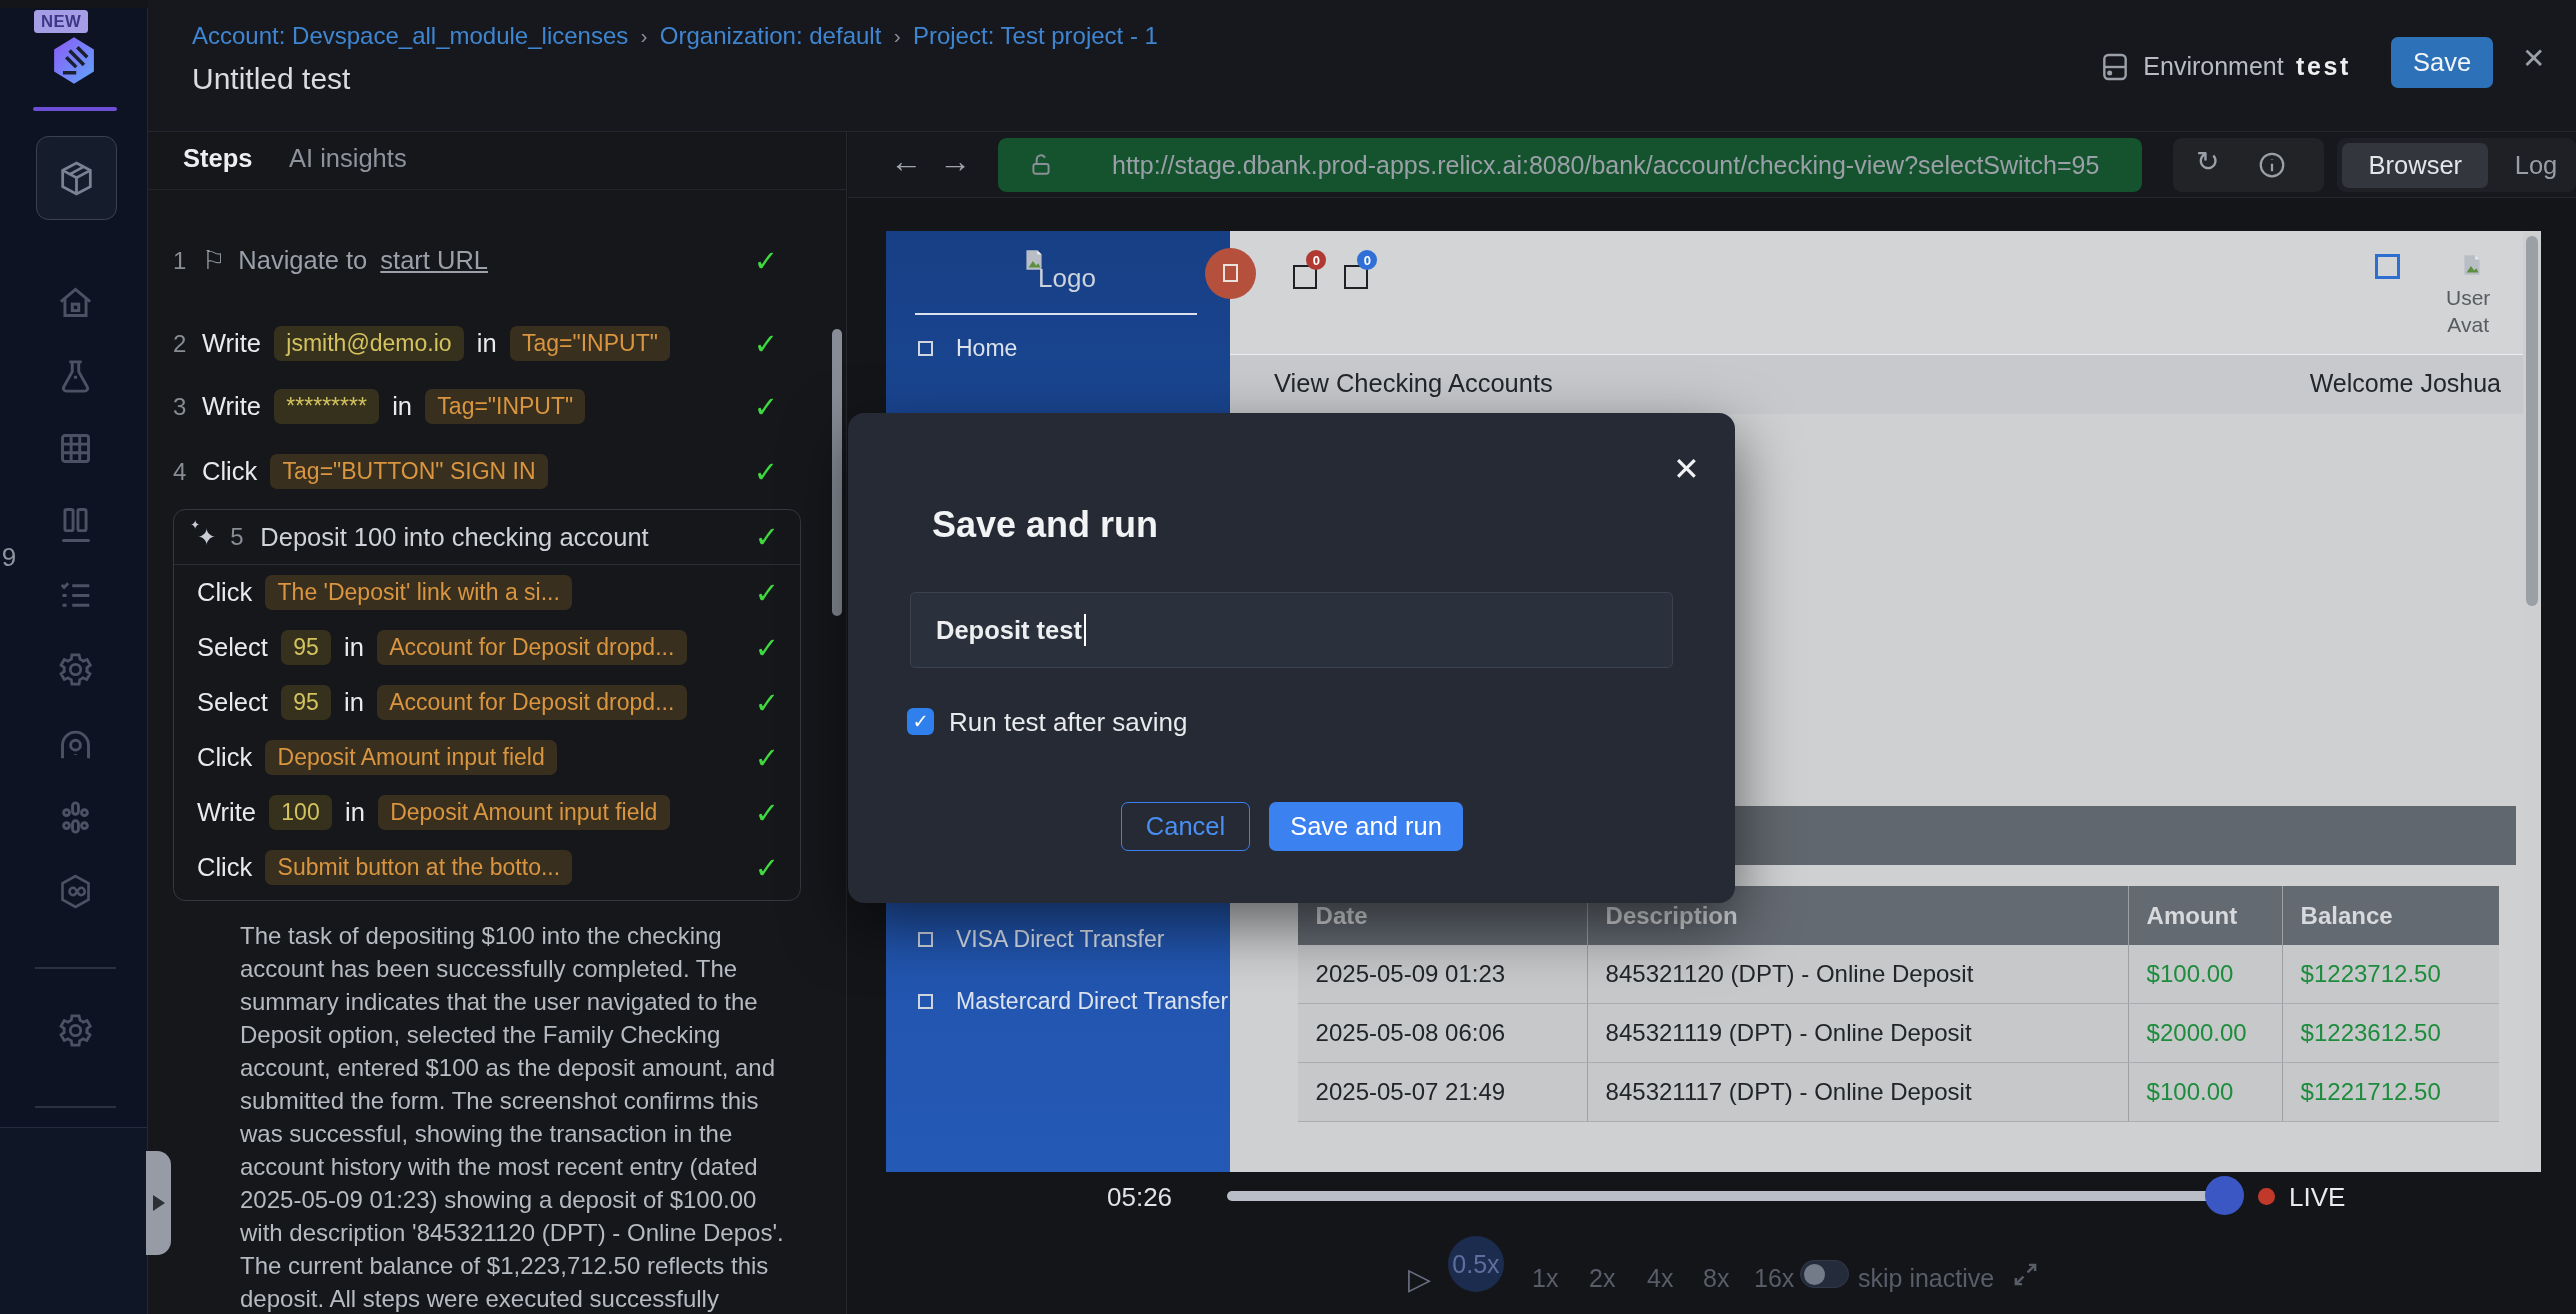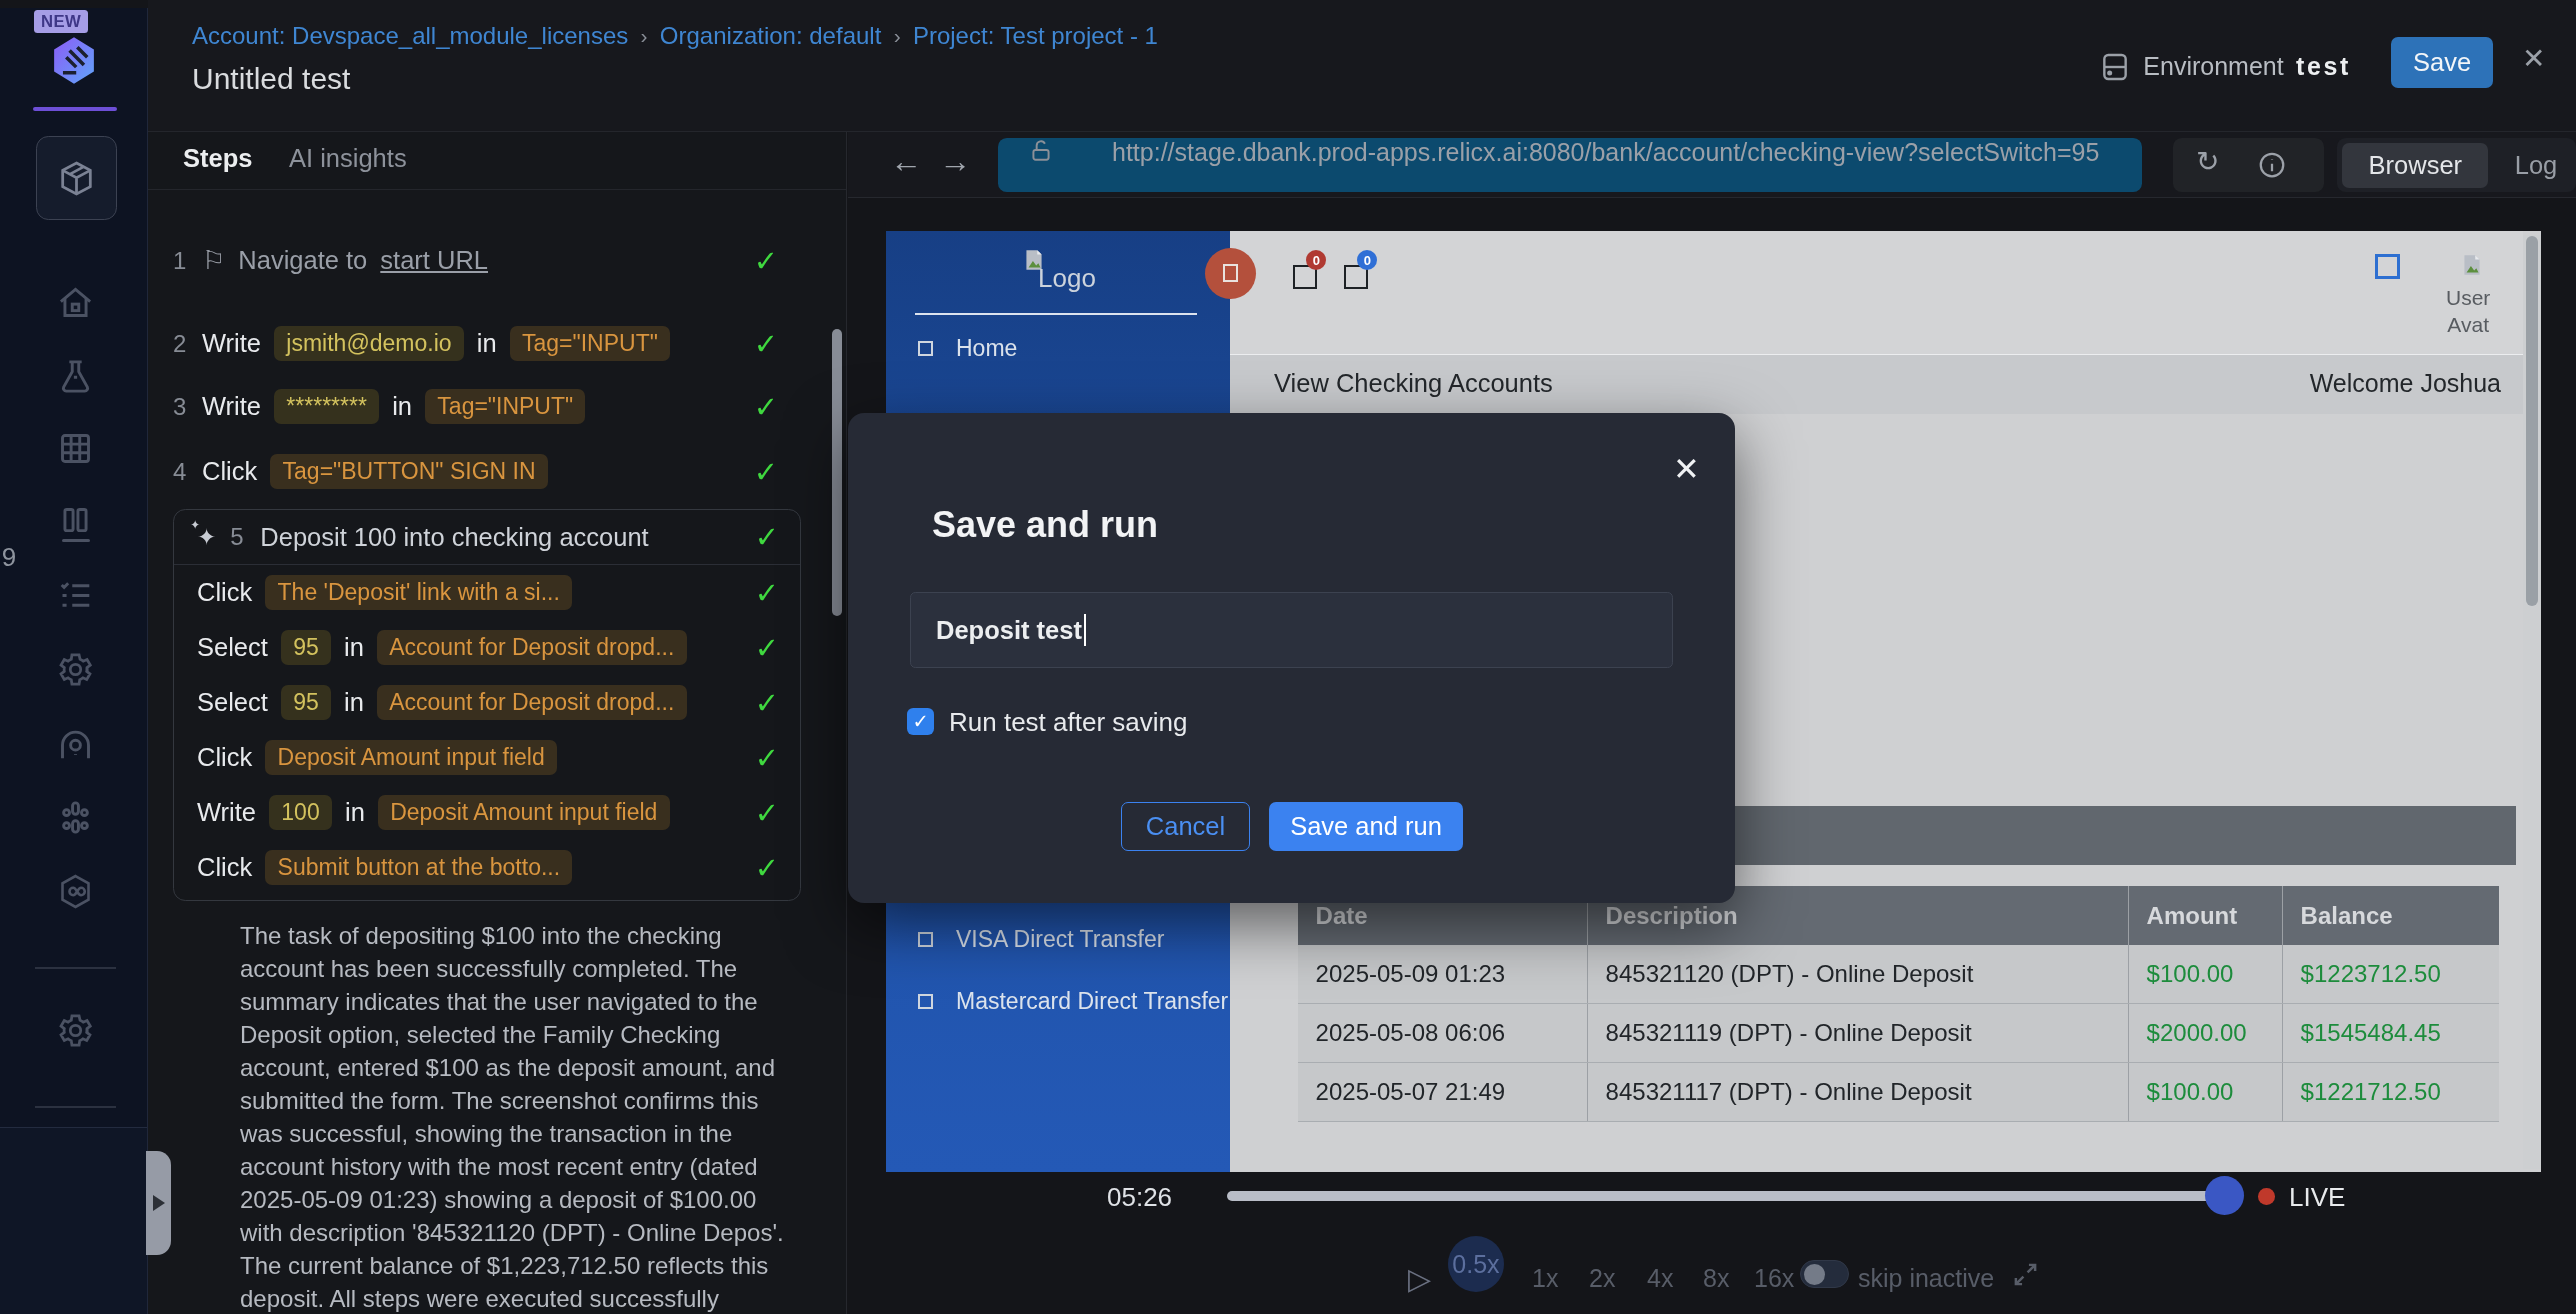--- a/index.html
+++ b/index.html
@@ -64,22 +64,22 @@
   .substep { position:relative; height:55px; display:flex; align-items:center; gap:13px; padding-left:23px; cursor:pointer; }
   .summary { position:absolute; left:92px; top:787px; width:549px; font-size:24px; line-height:33px; color:#b6bac1; }
   .collapse-handle { position:absolute; left:146px; top:1151px; width:25px; height:104px; background:#969ba6;
                      border-radius:0 14px 14px 0; z-index:7; display:flex; align-items:center; justify-content:center; cursor:pointer; }
   .collapse-handle::before { content:""; width:0; height:0; border-left:12.3px solid #2c2f36; border-top:8.8px solid transparent; border-bottom:8.8px solid transparent; }
 
   
   .browser-panel { position:absolute; left:848px; top:132px; width:1728px; height:1182px; }
   .toolbar { position:absolute; left:0; top:0; width:100%; height:66px; background:#17181d; border-bottom:0.9px solid #26282e; }
   .nav-arrow { position:absolute; top:10.6px; font-size:32px; color:#a0a5ad; cursor:pointer; }
-  .url-pill { position:absolute; left:150px; top:6.2px; width:1144px; height:54px; background:#0c4a6e; border-radius:8.8px;
-              display:flex; align-items:flex-start; cursor:text; }
+  .url-pill { position:absolute; left:150px; top:6.2px; width:1144px; height:54px; background:#14532d; border-radius:8.8px;
+              display:flex; align-items:center; cursor:text; }
   .url-pill svg { width:26px; height:26px; color:#8b9098; margin-left:30px; }
   .url-text { margin-left:58px; font-size:25px; color:#9ba0a8; white-space:nowrap; }
   .act-pill { position:absolute; left:1325px; top:6.2px; width:151px; height:54px; background:#212327; border-radius:8.8px; }
   .ic-refresh { position:absolute; left:23px; top:7px; font-size:28px; color:#9ca1a9; cursor:pointer; }
   .ic-info { position:absolute; left:84px; top:11.4px; width:30px; height:30px; color:#9ca1a9; cursor:pointer; }
   .view-toggle { position:absolute; left:1489px; top:6.2px; width:239px; height:54px; background:#1e2026; border-radius:8.8px; }
   .seg-active { position:absolute; left:5.3px; top:4.4px; width:146px; height:45px; background:#33363d; border-radius:7px;
                 color:#e4e6e9; font-size:25.5px; display:flex; align-items:center; justify-content:center; cursor:pointer; }
   .seg-idle { position:absolute; left:164px; top:4.4px; width:70px; height:45px; color:#999ea6; font-size:25.5px;
               display:flex; align-items:center; justify-content:center; cursor:pointer; }
@@ -454,21 +454,21 @@
             <div class="t-row">
               <div class="tc c-date">2025-05-09 01:23</div>
               <div class="tc c-desc">845321120 (DPT) - Online Deposit</div>
               <div class="tc c-amt pos">$100.00</div>
               <div class="tc c-bal pos">$1223712.50</div>
             </div>
             <div class="t-row">
               <div class="tc c-date">2025-05-08 06:06</div>
               <div class="tc c-desc">845321119 (DPT) - Online Deposit</div>
               <div class="tc c-amt pos">$2000.00</div>
-              <div class="tc c-bal pos">$1545484.45</div>
+              <div class="tc c-bal pos">$1223612.50</div>
             </div>
             <div class="t-row">
               <div class="tc c-date">2025-05-07 21:49</div>
               <div class="tc c-desc">845321117 (DPT) - Online Deposit</div>
               <div class="tc c-amt pos">$100.00</div>
               <div class="tc c-bal pos">$1221712.50</div>
             </div>
           </div>
         </div>
         <div class="bank-scroll">

